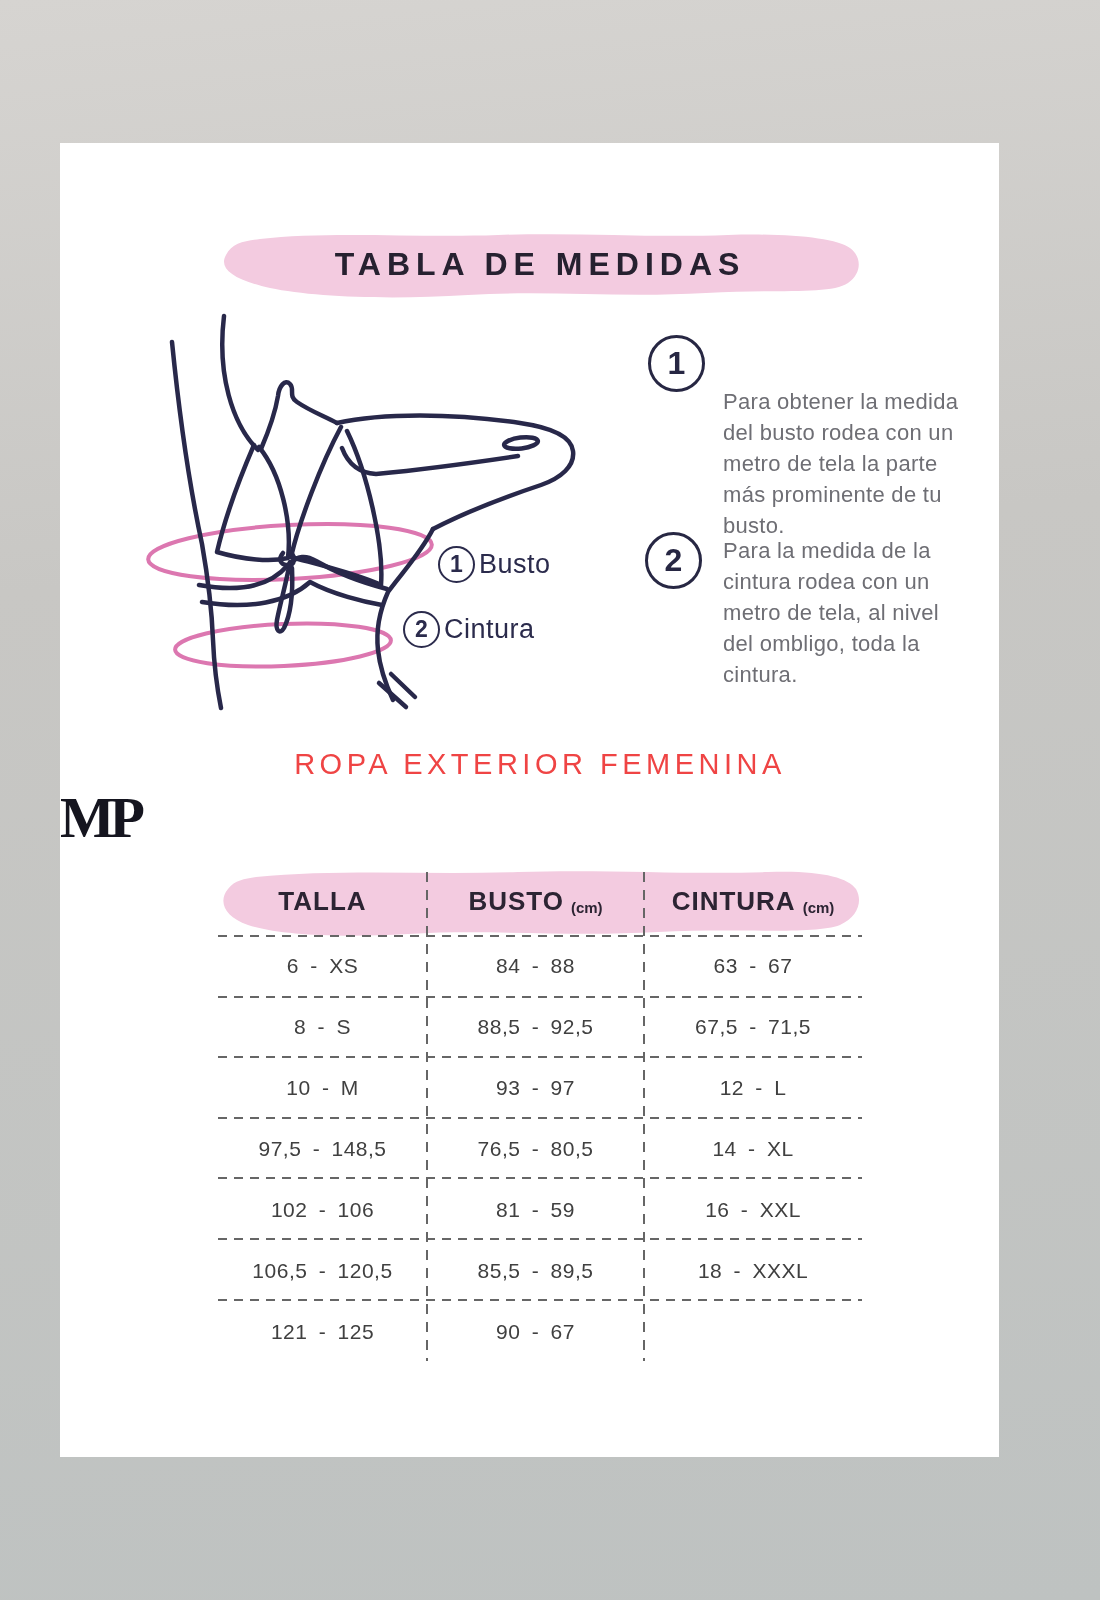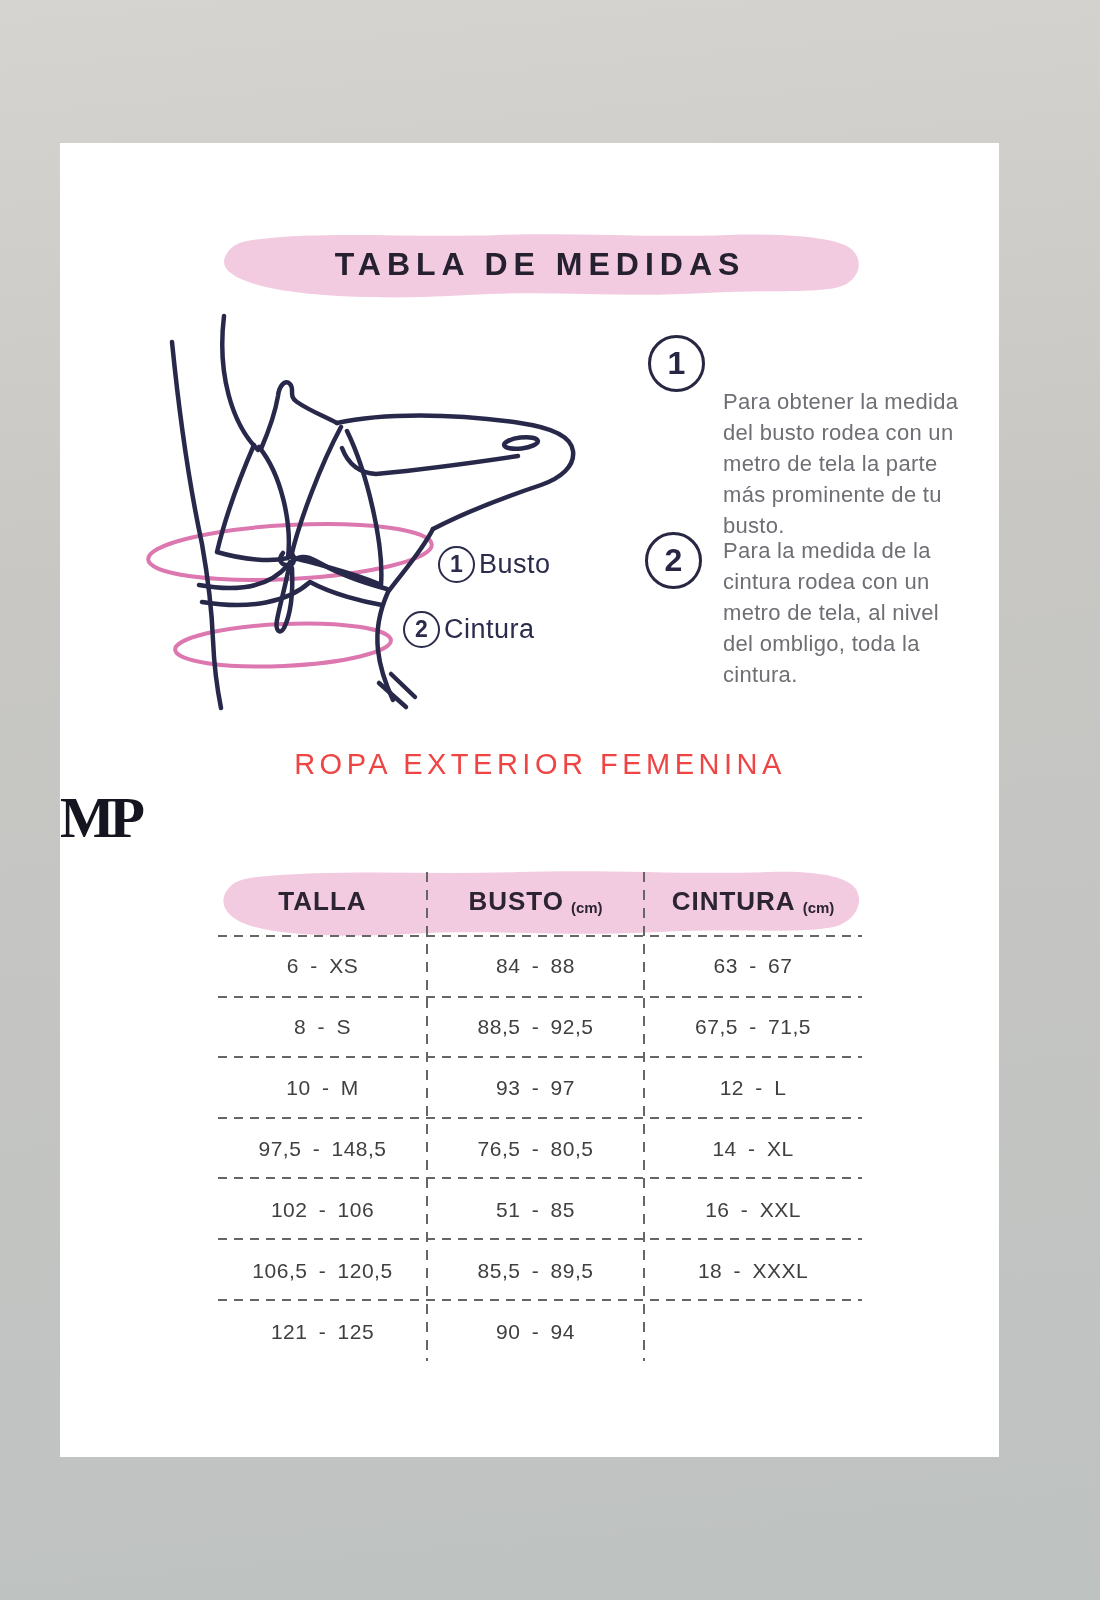--- a/index.html
+++ b/index.html
@@ -176,25 +176,25 @@
 
       <div class="td">10 - M</div>
       <div class="td">93 - 97</div>
 
       <div class="td">12 - L</div>
       <div class="td">97,5 - 148,5</div>
       <div class="td">76,5 - 80,5</div>
 
       <div class="td">14 - XL</div>
       <div class="td">102 - 106</div>
-      <div class="td">51 - 85</div>
+      <div class="td">81 - 59</div>
 
       <div class="td">16 - XXL</div>
       <div class="td">106,5 - 120,5</div>
       <div class="td">85,5 - 89,5</div>
 
       <div class="td">18 - XXXL</div>
       <div class="td">121 - 125</div>
-      <div class="td">90 - 94</div>
+      <div class="td">90 - 67</div>
     </div>
   </div>
 
 </div>
 
 </body></html>

